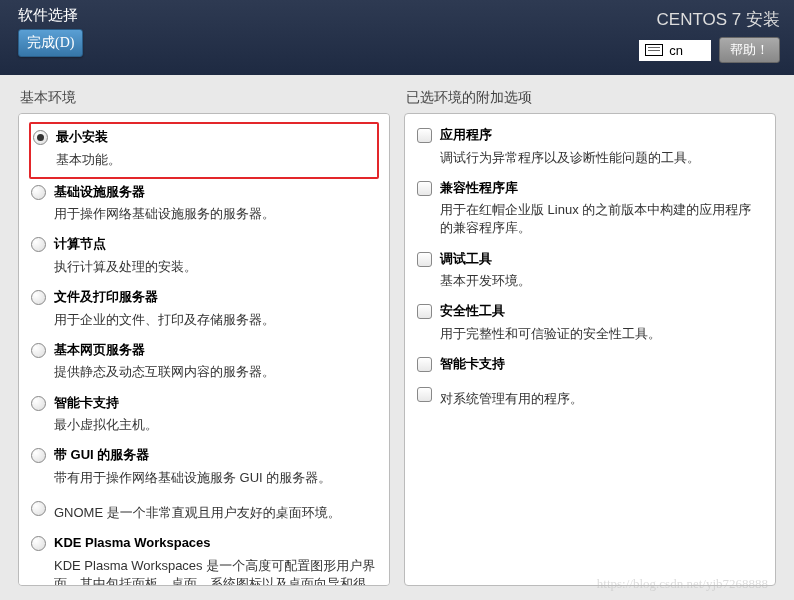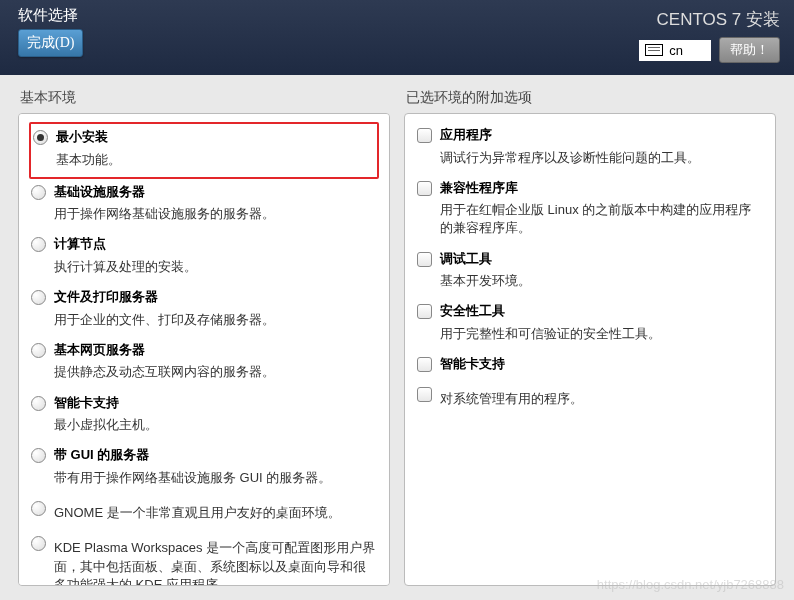--- a/index.html
+++ b/index.html
@@ -25,21 +25,21 @@
 
 .opt { display: flex; align-items: flex-start; padding: 4px 2px 8px 2px; gap: 8px; }
 .opt-texts { flex: 1; }
 .opt-label { font-weight: bold; color: #000; line-height: 1.35; }
 .opt-desc { color: #333; line-height: 1.4; margin-top: 5px; }
 
 .radio { appearance: none; width: 15px; height: 15px; border: 1px solid #888; border-radius: 50%; margin-top: 2px; flex-shrink: 0; position: relative; background: radial-gradient(circle at 30% 30%, #fff, #ddd); cursor: pointer; }
 .radio:checked::after { content: ""; position: absolute; width: 7px; height: 7px; background: #333; border-radius: 50%; top: 3px; left: 3px; }
 .chk { appearance: none; width: 15px; height: 15px; border: 1px solid #888; border-radius: 3px; margin-top: 2px; flex-shrink: 0; background: linear-gradient(to bottom, #fff, #e8e8e8); cursor: pointer; }
 
-.watermark { position: absolute; right: 10px; bottom: 8px; color: #bbb; font-size: 13px; opacity: 0.5; font-family: Liberation Sans, sans-serif; pointer-events: none; }
+.watermark { position: absolute; right: 26px; bottom: 8px; color: #bbb; font-size: 13px; opacity: 0.5; font-family: Liberation Serif, serif; pointer-events: none; }
 </style>
 </head>
 <body>
 
 <div class="header">
   <div class="header-left">
     <div class="page-title">软件选择</div>
     <button class="done-btn">完成(D)</button>
   </div>
   <div class="header-right">
@@ -109,20 +109,21 @@
         </div>
         <div class="opt">
           <input type="radio" name="env" class="radio" style="">
           <div class="opt-texts">
             <div class="opt-desc">GNOME 是一个非常直观且用户友好的桌面环境。</div>
           </div>
         </div>
         <div class="opt">
           <input type="radio" name="env" class="radio" style="">
           <div class="opt-texts">
+            <div class="opt-label">KDE Plasma Workspaces</div>
             <div class="opt-desc">KDE Plasma Workspaces 是一个高度可配置图形用户界面，其中包括面板、桌面、系统图标以及桌面向导和很多功能强大的 KDE 应用程序。</div>
           </div>
         </div>
       </div>
   </div>
   <div class="panel">
     <div class="panel-title">已选环境的附加选项</div>
     <div class="panel-box" id="right-box">
         <div class="opt">
           <input type="checkbox" class="chk" style="">

